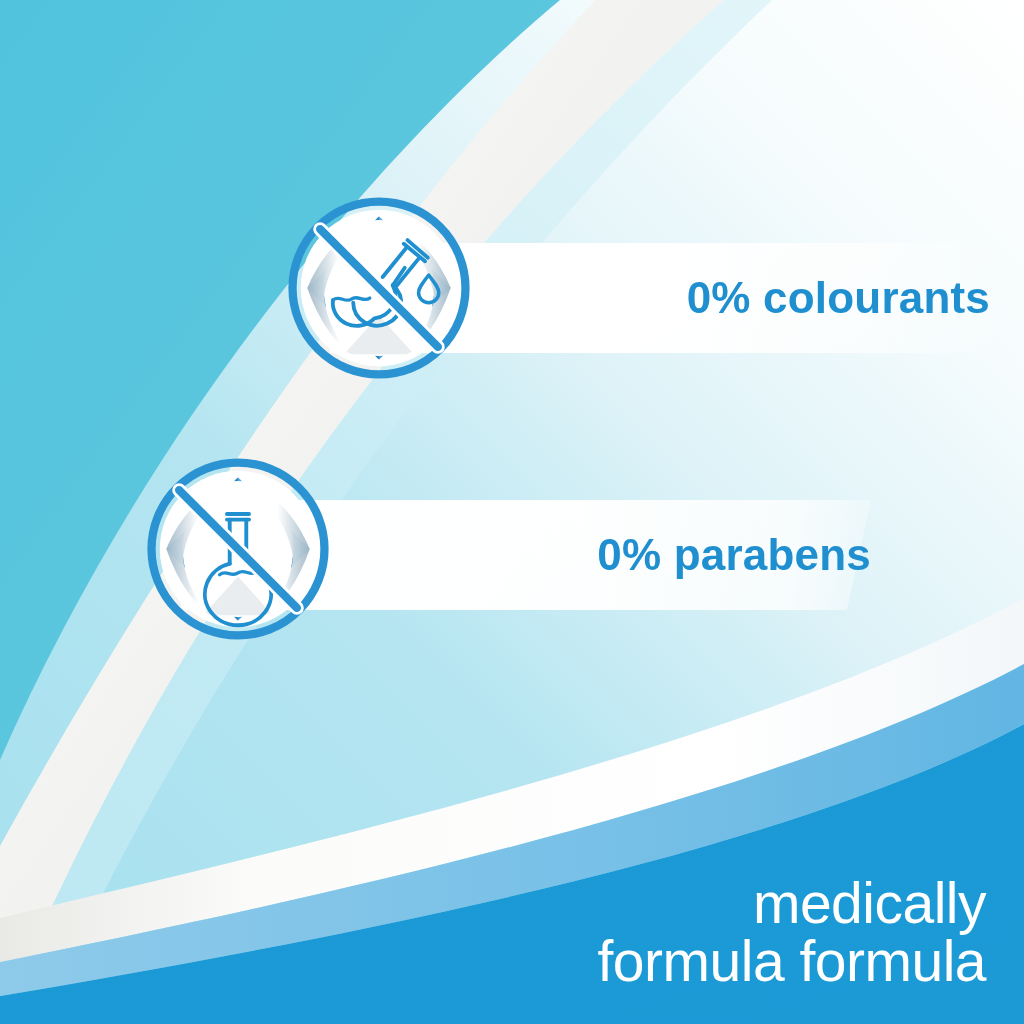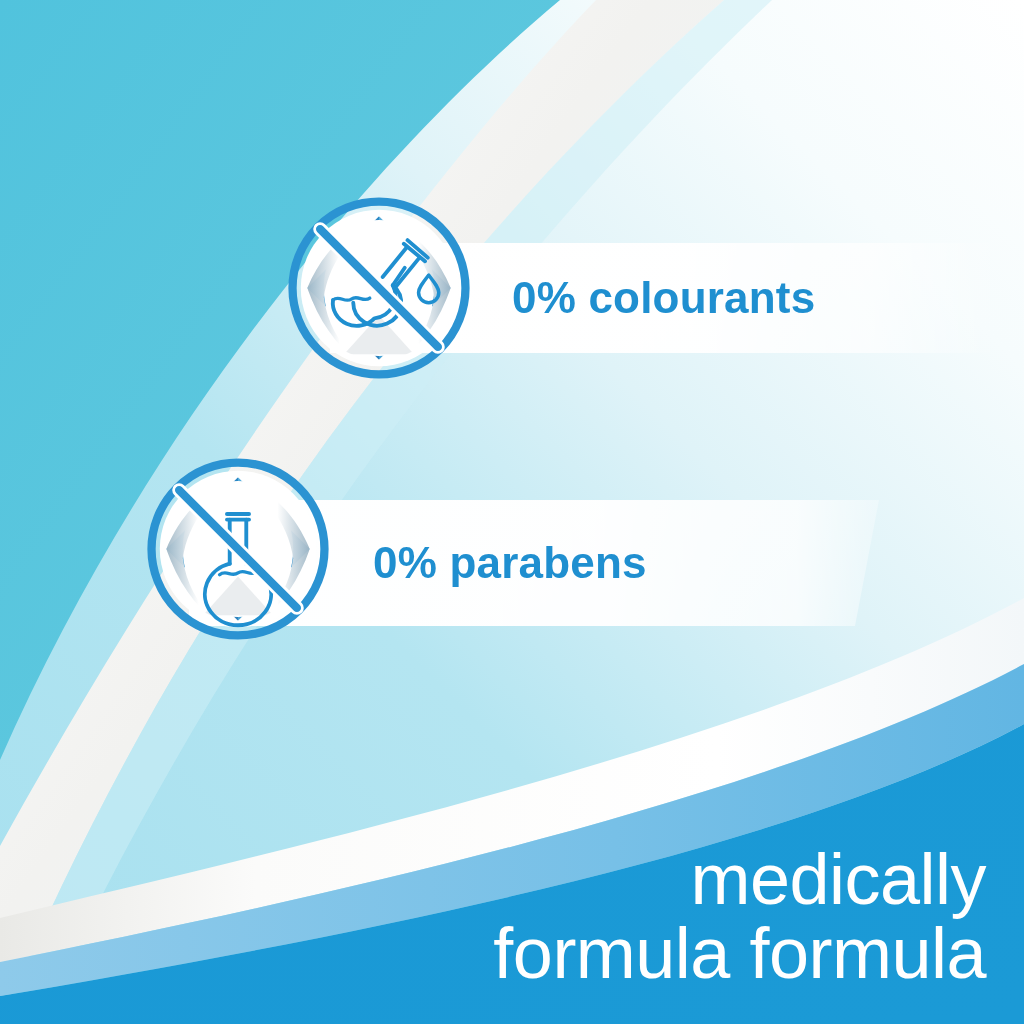--- a/index.html
+++ b/index.html
@@ -26,20 +26,21 @@
     width: 1024px;
     height: 1024px;
     display: block;
   }
 
   
   .strip {
     position: absolute;
     display: flex;
     align-items: center;
+    justify-content: flex-end;
   }
   .strip-bg {
     position: absolute;
     left: 0; top: 0;
     width: 100%;
     height: 100%;
   }
   .strip-label {
     position: relative;
     color: #1f8fd0;
@@ -53,24 +54,24 @@
     top: 243px;
     width: 660px;
     height: 110px;
   }
   #strip-colourants .strip-label {
     font-size: 44px;
     margin-left: 182px;
   }
 
   #strip-parabens {
-    left: 189px;
+    left: 181px;
     top: 500px;
     width: 690px;
-    height: 126px;
+    height: 110px;
   }
   #strip-parabens .strip-label {
     font-size: 44px;
     margin-left: 184px;
   }
 
   
   .badge {
     position: absolute;
   }
@@ -88,21 +89,21 @@
   }
   .badge svg { display: block; width: 100%; height: 100%; }
 
   
   #headline {
     position: absolute;
     right: 38px;
     bottom: 34px;
     text-align: right;
     color: #ffffff;
-    font-size: 72px;
+    font-size: 57px;
     line-height: 1.02;
     font-weight: normal;
     letter-spacing: -0.5px;
   }
   #headline .hl-line { display: block; white-space: nowrap; }
 </style>
 </head>
 <body>
 
 <div id="poster">

